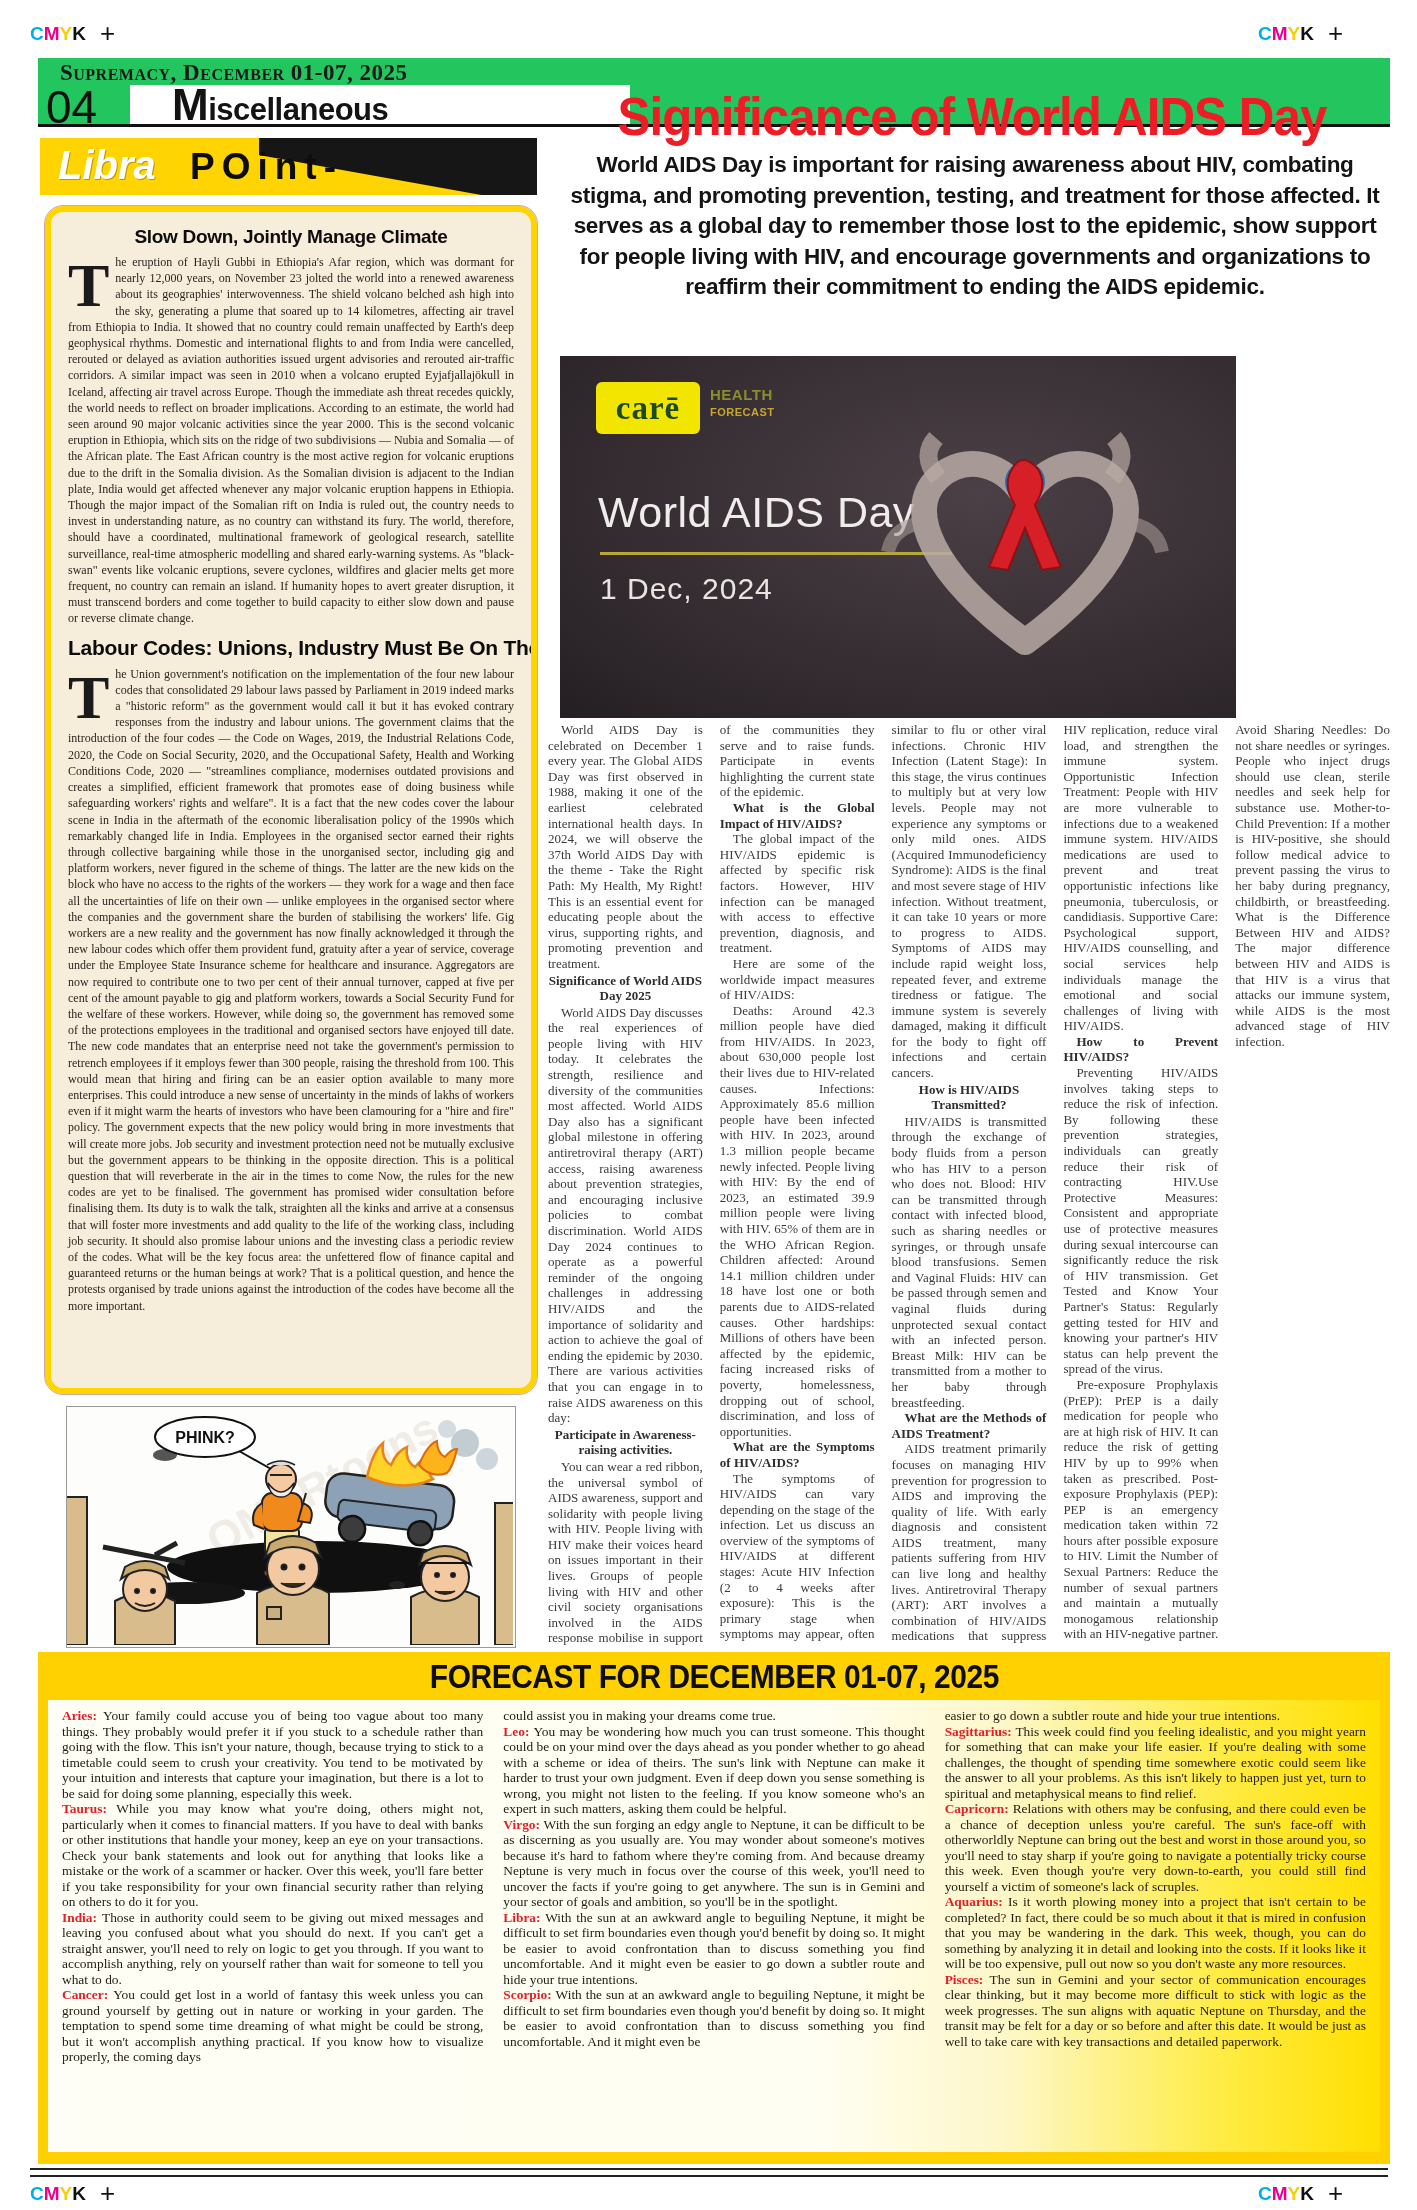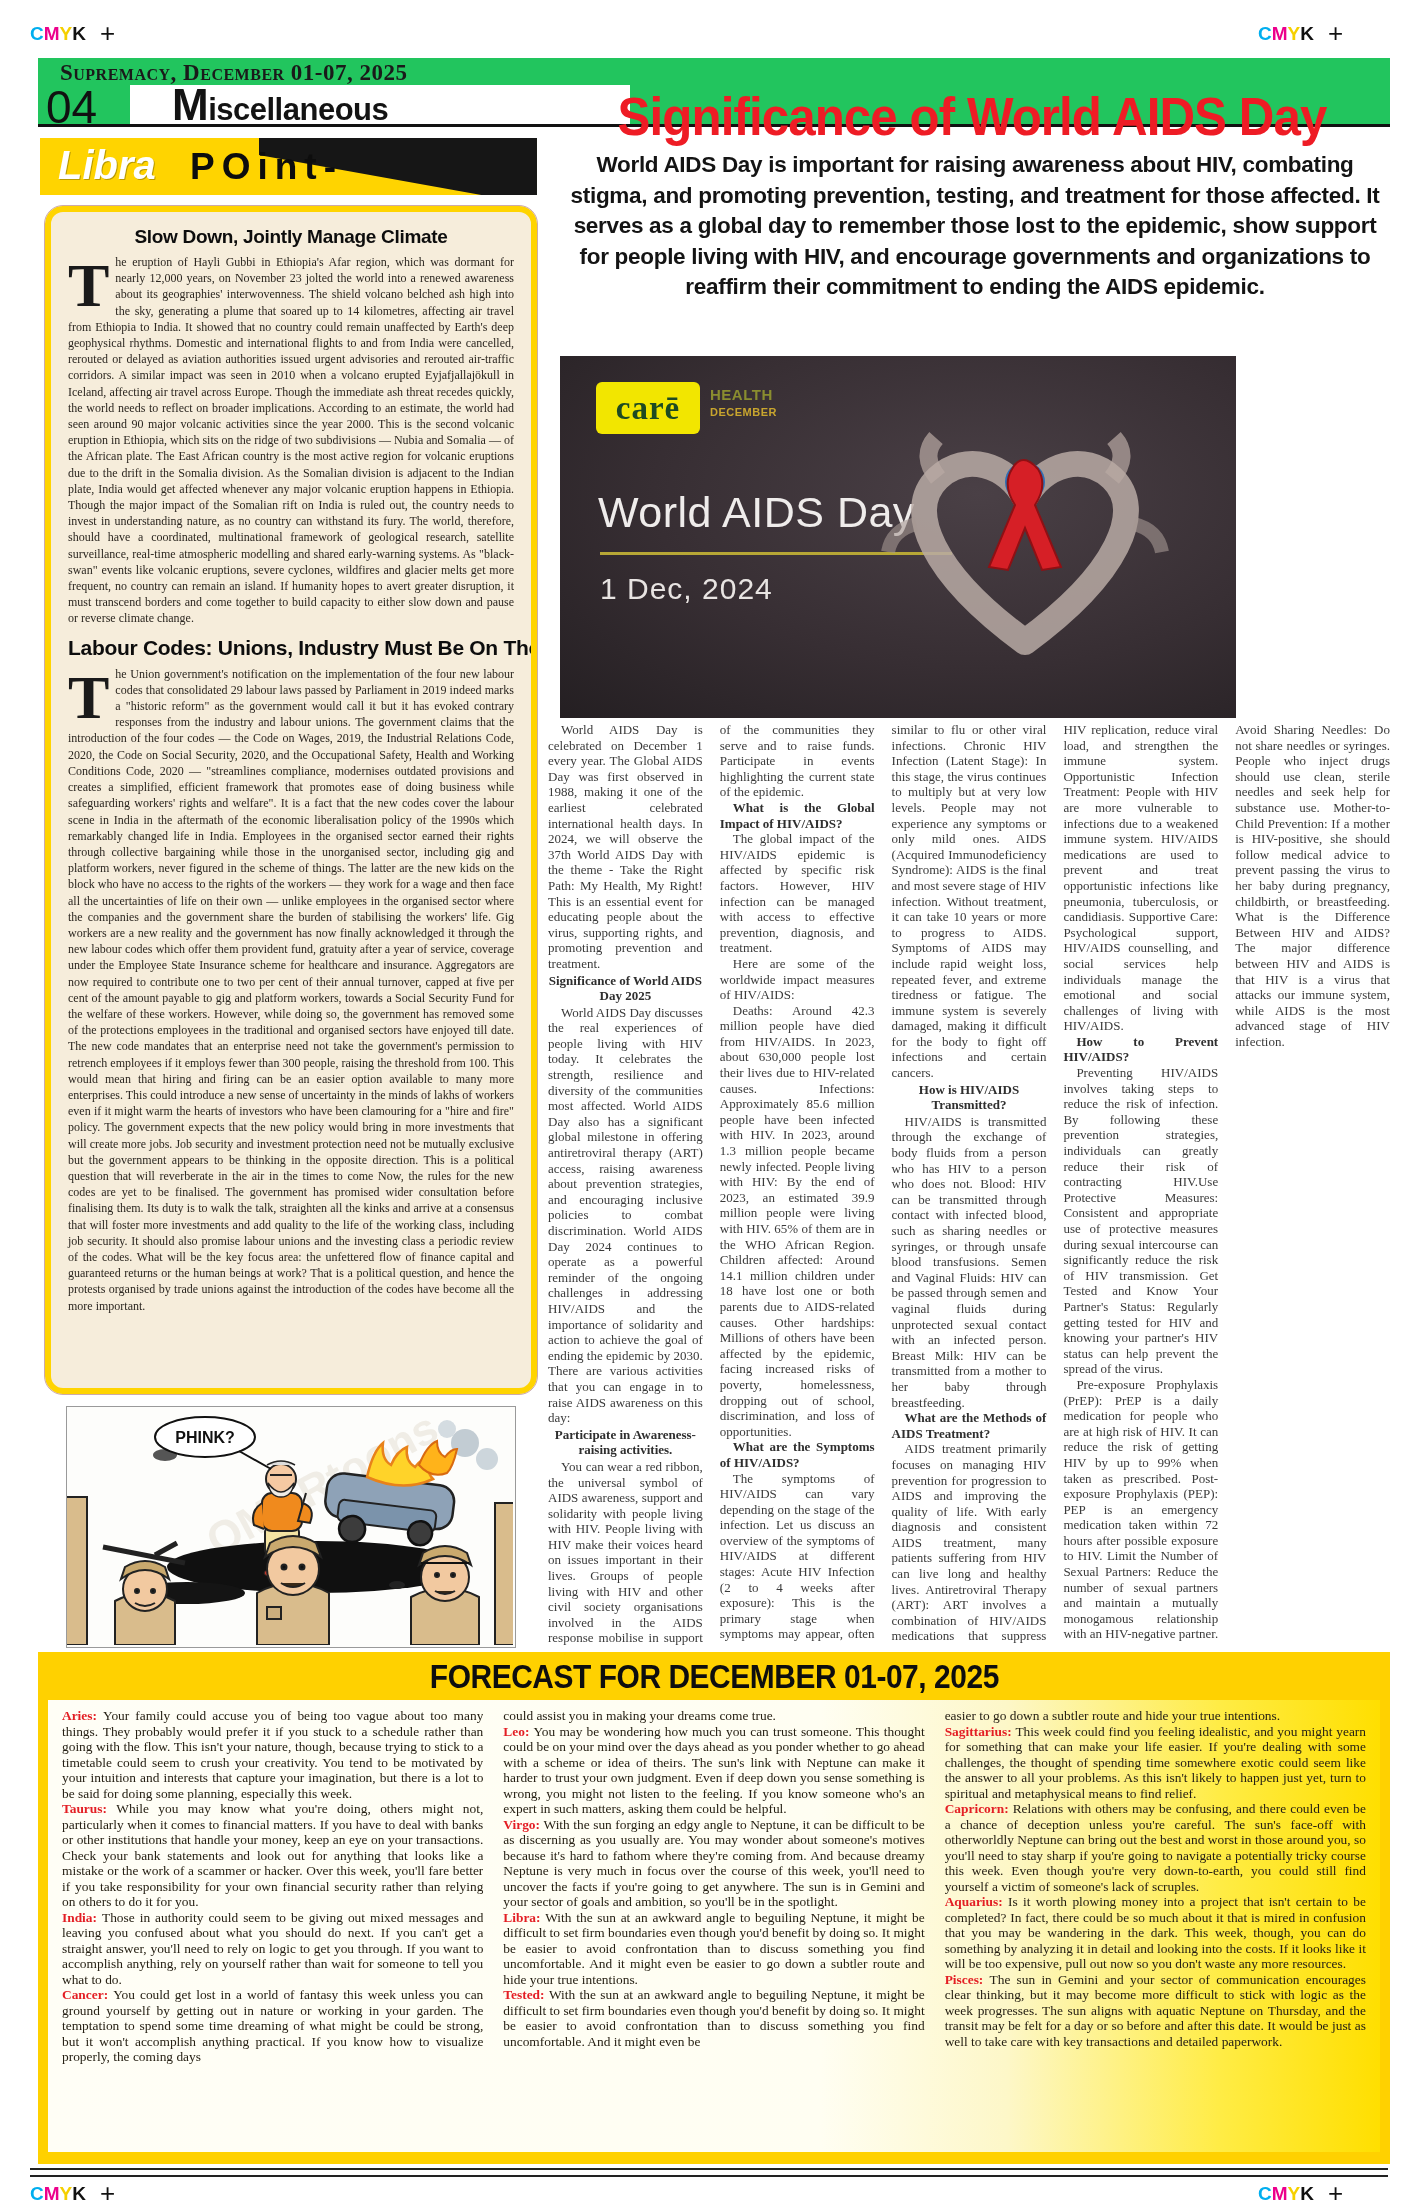--- a/index.html
+++ b/index.html
@@ -191,21 +191,21 @@
       </g>
     </svg>
   </div>
 
   <div class="abs feat-head">Significance of World AIDS Day</div>
   <div class="abs feat-intro">World AIDS Day is important for raising awareness about HIV, combating stigma, and promoting prevention, testing, and treatment for those affected. It serves as a global day to remember those lost to the epidemic, show support for people living with HIV, and encourage governments and organizations to reaffirm their commitment to ending the AIDS epidemic.</div>
 
   <div class="abs feat-img">
     <div class="care-box">carē</div>
     <div class="care-sub">HEALTH</div>
-    <div class="care-sub2">DECEMBER</div>
+    <div class="care-sub2">FORECAST</div>
     <div class="feat-img-title">World AIDS Day</div>
     <div class="feat-img-rule"></div>
     <div class="feat-img-date">1 Dec, 2024</div>
     <svg class="hands-svg" width="410" height="320" viewBox="0 0 410 320">
       <path d="M205 268 C112 200 84 136 118 104 C146 78 186 90 205 124 C224 90 264 78 292 104 C326 136 298 200 205 268 Z" fill="none" stroke="#b9aaa4" stroke-width="26" stroke-linejoin="round" opacity="0.85"></path>
       <path d="M118 104 q-18 -22 -2 -40 M292 104 q18 -22 2 -40" stroke="#b9aaa4" stroke-width="18" fill="none" opacity="0.7"></path>
       <path d="M96 150 q-24 6 -28 28 M314 150 q24 6 28 28" stroke="#a59792" stroke-width="14" fill="none" opacity="0.6"></path>
       <circle cx="205" cy="108" r="20" fill="#2e6db4"></circle>
       <path d="M195 100 q8 -6 14 2 q6 8 -2 12 q-10 4 -14 -4z" fill="#3f9b44"></path>
       <path d="M192 95 q10 -18 26 0 q10 16 -3 36 l26 62 -19 3 -17 -42 -17 42 -19 -3 26 -62 q-13 -20 -3 -36z" fill="#d61f26" stroke="#8e1014" stroke-width="2"></path>
@@ -242,21 +242,21 @@
           <p><b class="sign">Aries: </b>Your family could accuse you of being too vague about too many things. They probably would prefer it if you stuck to a schedule rather than going with the flow. This isn't your nature, though, because trying to stick to a timetable could seem to crush your creativity. You tend to be motivated by your intuition and interests that capture your imagination, but there is a lot to be said for doing some planning, especially this week.</p>
           <p><b class="sign">Taurus: </b>While you may know what you're doing, others might not, particularly when it comes to financial matters. If you have to deal with banks or other institutions that handle your money, keep an eye on your transactions. Check your bank statements and look out for anything that looks like a mistake or the work of a scammer or hacker. Over this week, you'll fare better if you take responsibility for your own financial security rather than relying on others to do it for you.</p>
           <p><b class="sign">India: </b>Those in authority could seem to be giving out mixed messages and leaving you confused about what you should do next. If you can't get a straight answer, you'll need to rely on logic to get you through. If you want to accomplish anything, rely on yourself rather than wait for someone to tell you what to do.</p>
           <p><b class="sign">Cancer: </b>You could get lost in a world of fantasy this week unless you can ground yourself by getting out in nature or working in your garden. The temptation to spend some time dreaming of what might be could be strong, but it won't accomplish anything practical. If you know how to visualize properly, the coming days</p>
         </div>
       <div class="fc-col">
           <p>could assist you in making your dreams come true.</p>
           <p><b class="sign">Leo: </b>You may be wondering how much you can trust someone. This thought could be on your mind over the days ahead as you ponder whether to go ahead with a scheme or idea of theirs. The sun's link with Neptune can make it harder to trust your own judgment. Even if deep down you sense something is wrong, you might not listen to the feeling. If you know someone who's an expert in such matters, asking them could be helpful.</p>
           <p><b class="sign">Virgo: </b>With the sun forging an edgy angle to Neptune, it can be difficult to be as discerning as you usually are. You may wonder about someone's motives because it's hard to fathom where they're coming from. And because dreamy Neptune is very much in focus over the course of this week, you'll need to uncover the facts if you're going to get anywhere. The sun is in Gemini and your sector of goals and ambition, so you'll be in the spotlight.</p>
           <p><b class="sign">Libra: </b>With the sun at an awkward angle to beguiling Neptune, it might be difficult to set firm boundaries even though you'd benefit by doing so. It might be easier to avoid confrontation than to discuss something you find uncomfortable. And it might even be easier to go down a subtler route and hide your true intentions.</p>
-          <p><b class="sign">Tested: </b>With the sun at an awkward angle to beguiling Neptune, it might be difficult to set firm boundaries even though you'd benefit by doing so. It might be easier to avoid confrontation than to discuss something you find uncomfortable. And it might even be</p>
+          <p><b class="sign">Scorpio: </b>With the sun at an awkward angle to beguiling Neptune, it might be difficult to set firm boundaries even though you'd benefit by doing so. It might be easier to avoid confrontation than to discuss something you find uncomfortable. And it might even be</p>
         </div>
       <div class="fc-col">
           <p>easier to go down a subtler route and hide your true intentions.</p>
           <p><b class="sign">Sagittarius: </b>This week could find you feeling idealistic, and you might yearn for something that can make your life easier. If you're dealing with some challenges, the thought of spending time somewhere exotic could seem like the answer to all your problems. As this isn't likely to happen just yet, turn to spiritual and metaphysical means to find relief.</p>
           <p><b class="sign">Capricorn: </b>Relations with others may be confusing, and there could even be a chance of deception unless you're careful. The sun's face-off with otherworldly Neptune can bring out the best and worst in those around you, so you'll need to stay sharp if you're going to navigate a potentially tricky course this week. Even though you're very down-to-earth, you could still find yourself a victim of someone's lack of scruples.</p>
           <p><b class="sign">Aquarius: </b>Is it worth plowing money into a project that isn't certain to be completed? In fact, there could be so much about it that is mired in confusion that you may be wandering in the dark. This week, though, you can do something by analyzing it in detail and looking into the costs. If it looks like it will be too expensive, pull out now so you don't waste any more resources.</p>
           <p><b class="sign">Pisces: </b>The sun in Gemini and your sector of communication encourages clear thinking, but it may become more difficult to stick with logic as the week progresses. The sun aligns with aquatic Neptune on Thursday, and the transit may be felt for a day or so before and after this date. It would be just as well to take care with key transactions and detailed paperwork.</p>
         </div>
     </div>
   </div>

